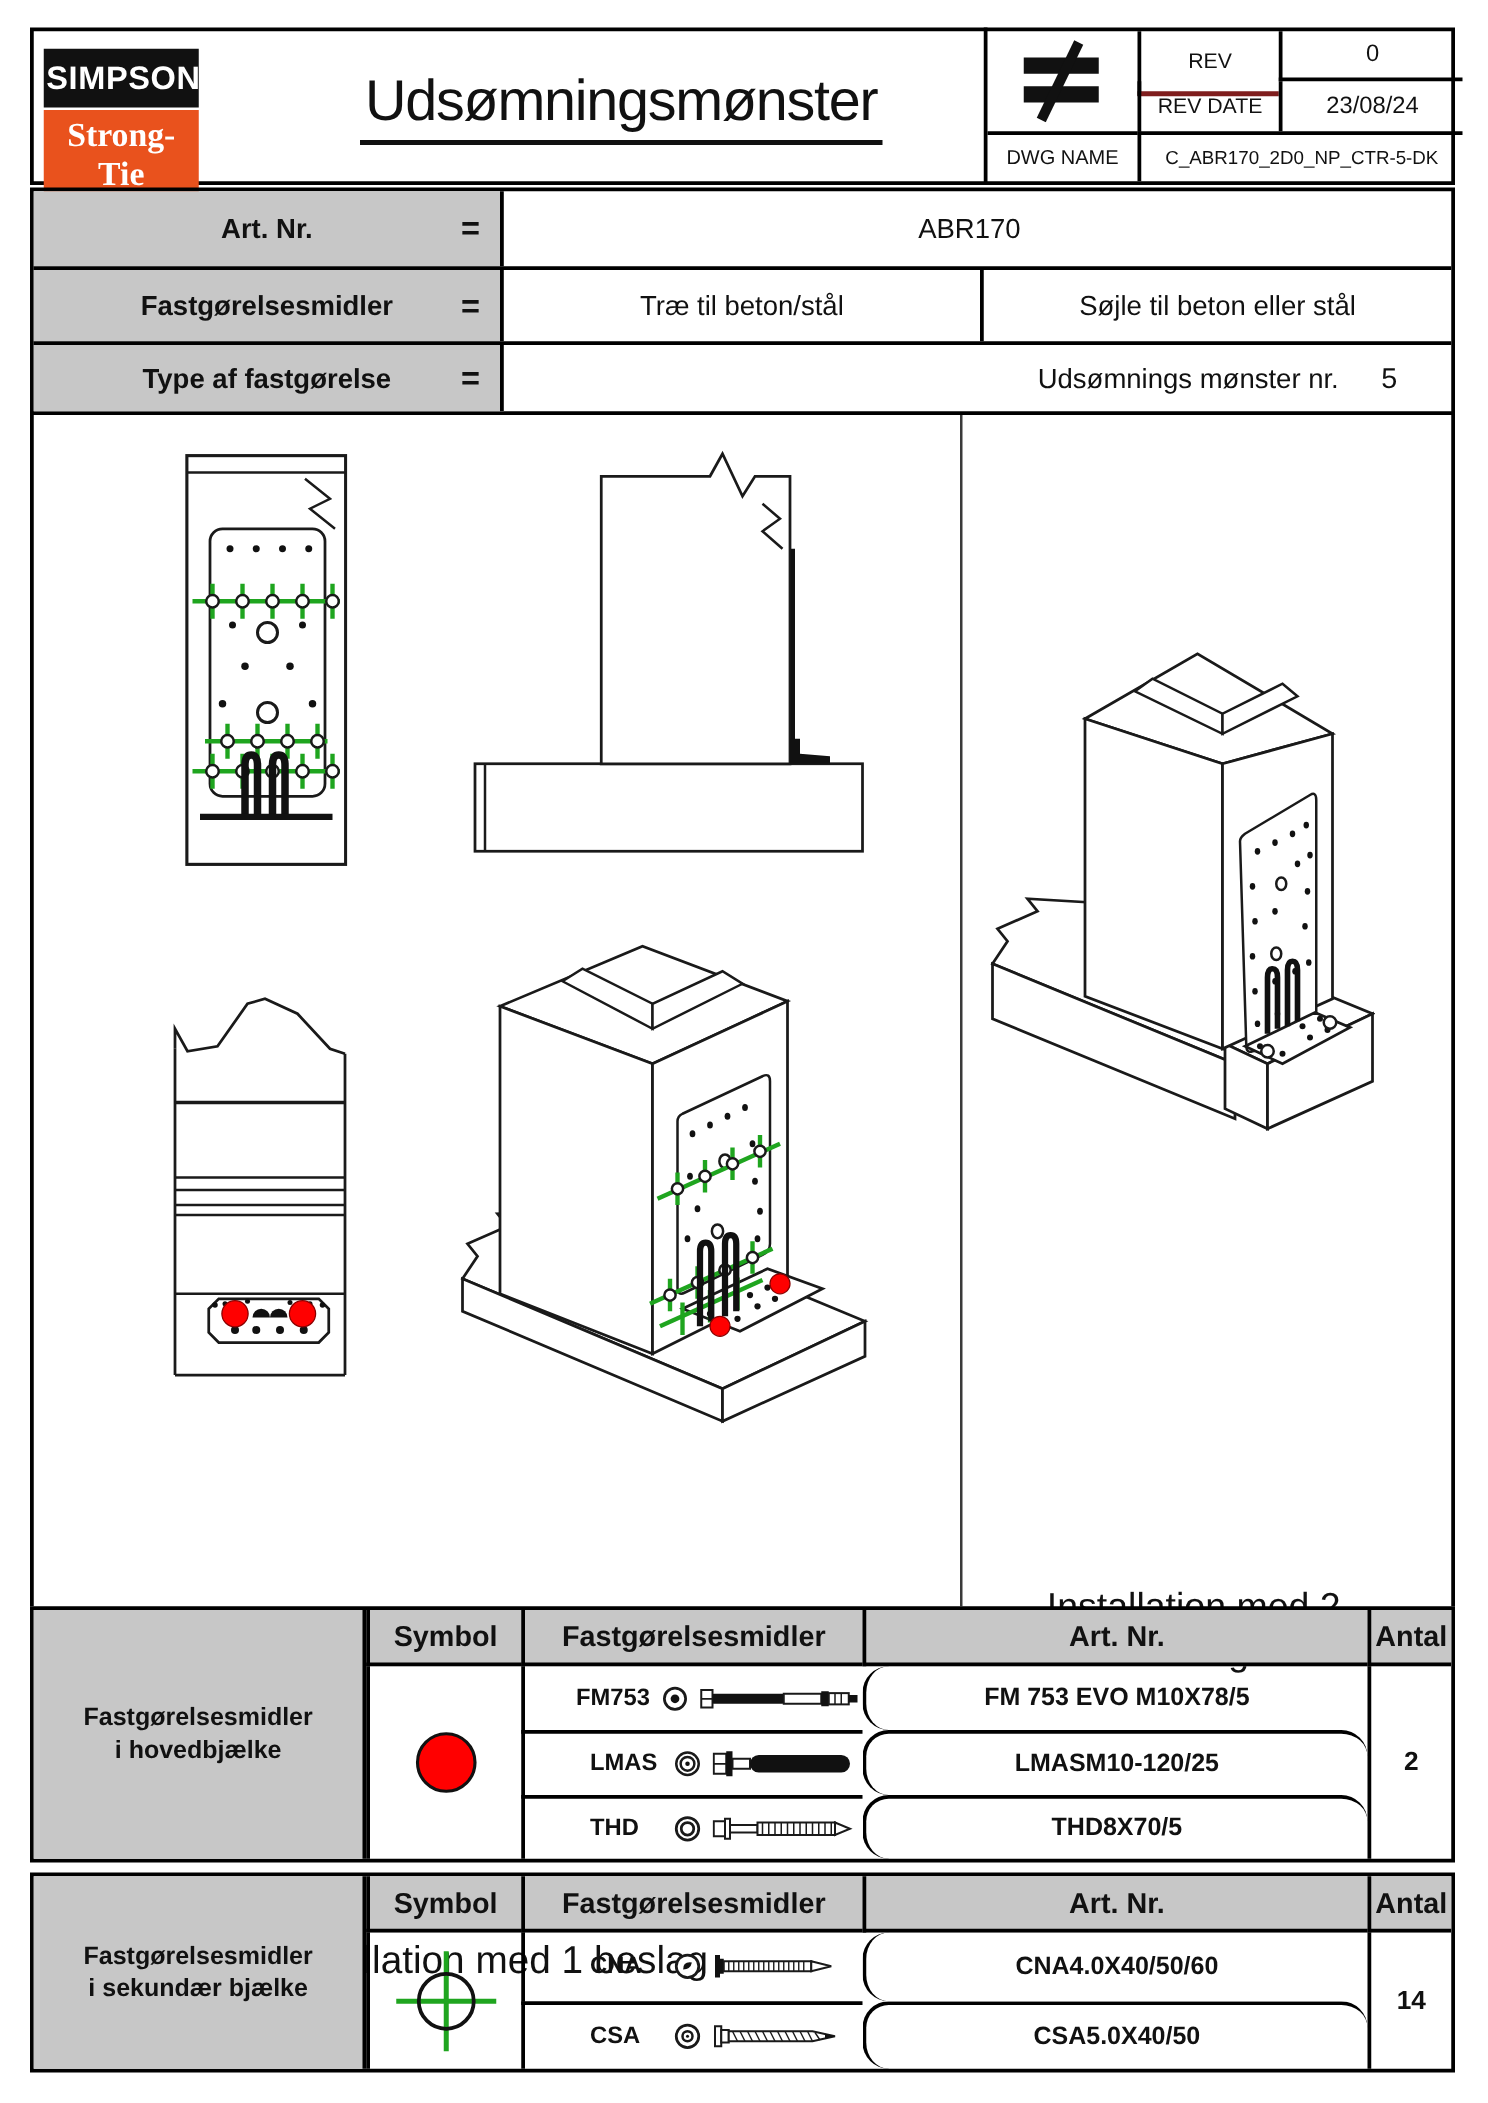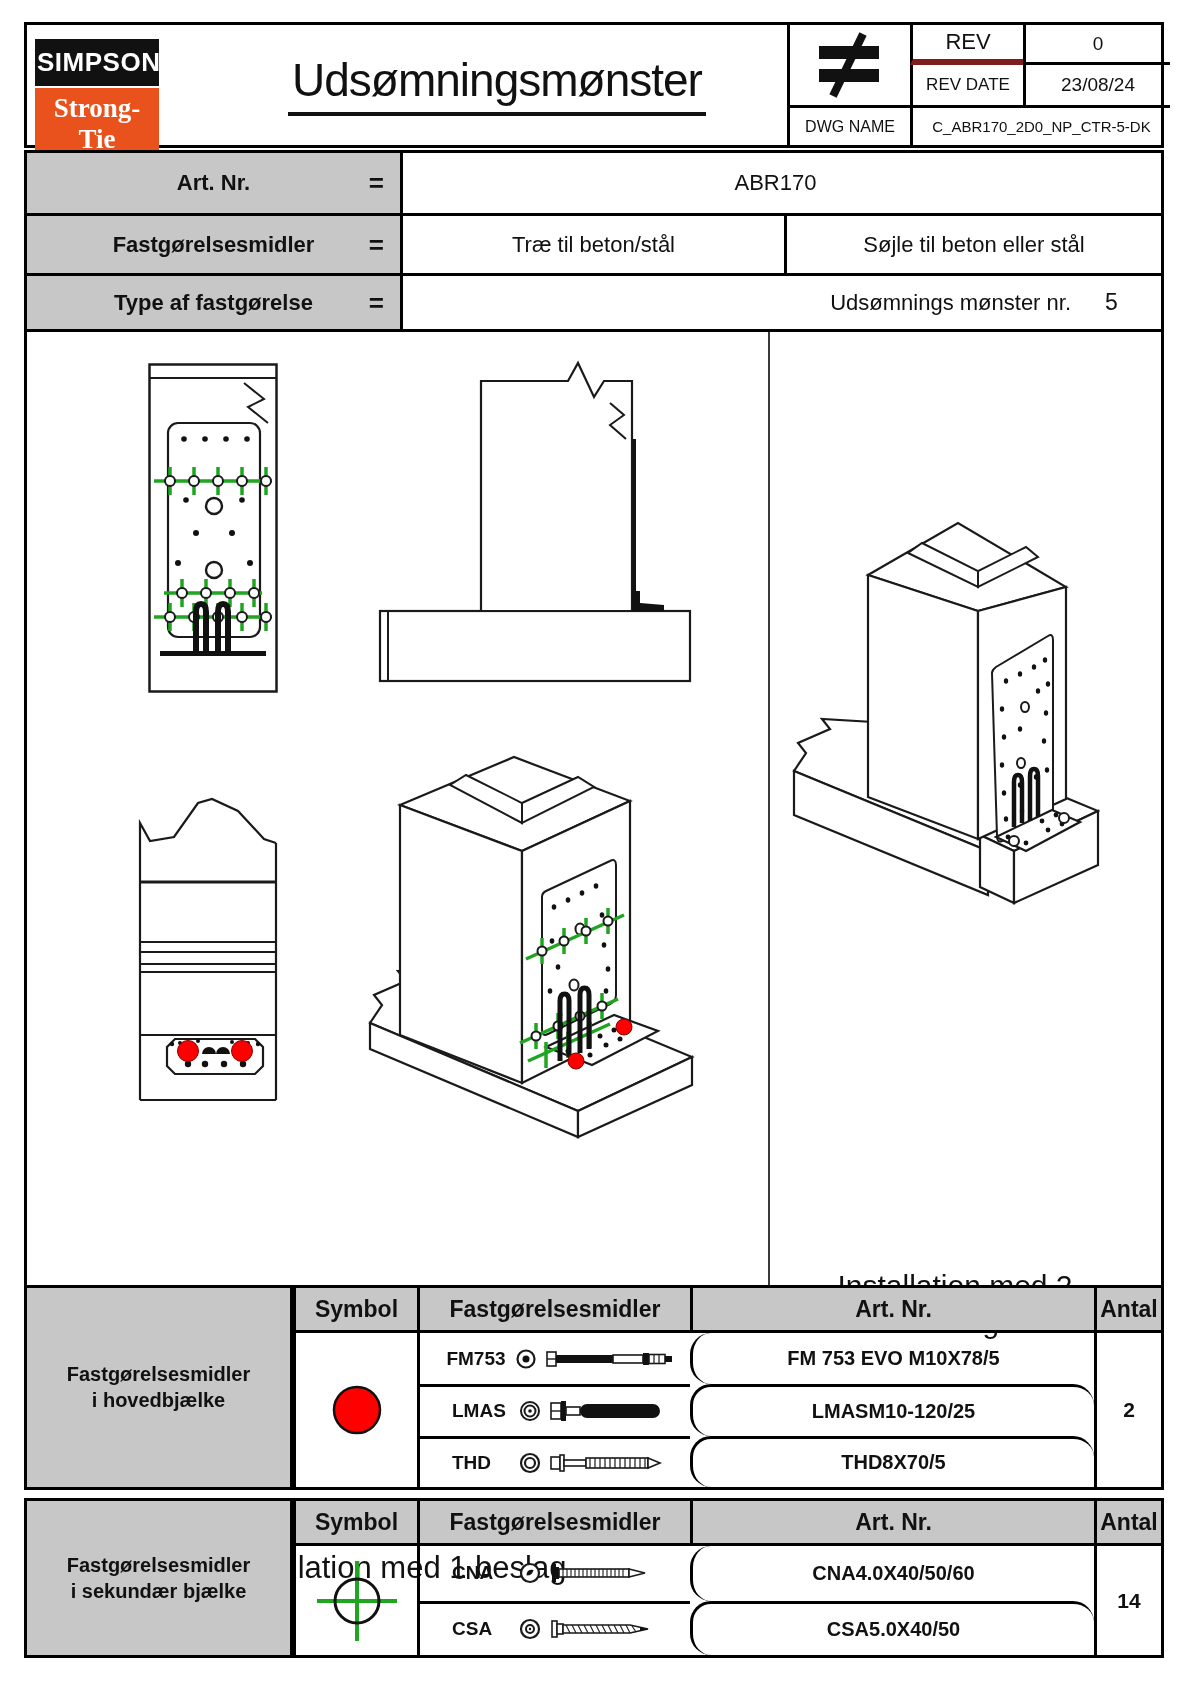--- a/index.html
+++ b/index.html
@@ -19,21 +19,21 @@
   .logo-top{background:#111;color:#fff;font-weight:bold;font-size:26px;text-align:center;
             padding:8px 2px;letter-spacing:.5px;}
   .logo-bottom{background:#E9521D;color:#ffffff;font-family:"Liberation Serif","DejaVu Serif",serif;
             font-weight:bold;font-size:27px;text-align:center;padding:5px 2px;margin-top:2px;}
   .logo-reg{position:absolute;right:-2px;bottom:-12px;font-size:9px;color:#E9521D;}
   .title{left:200px;top:28px;width:540px;text-align:center;font-size:46px;letter-spacing:-1px;}
   .title span{border-bottom:4px solid #111;padding:0 4px 6px 4px;}
   .hdr-right{left:760px;top:-3px;width:380px;height:126px;border-left:3px solid #000;box-sizing:border-box;}
   .hr-cell{position:absolute;box-sizing:border-box;display:flex;align-items:center;justify-content:center;}
   .neq-cell{left:0;top:3px;width:120px;height:80px;}
-  .revlab{left:120px;top:3px;width:113px;height:40px;border-left:3px solid #000;border-bottom:6px solid #7f1d1d;font-size:22px;}
+  .revlab{left:120px;top:3px;width:113px;height:52px;border-left:3px solid #000;border-bottom:4px solid #7f1d1d;font-size:17px;}
   .revval{left:233px;top:3px;width:147px;height:40px;border-left:3px solid #000;border-bottom:3px solid #000;font-size:19px;}
   .rdlab{left:120px;top:43px;width:113px;height:40px;border-left:3px solid #000;font-size:17px;}
   .rdval{left:233px;top:43px;width:147px;height:40px;border-left:3px solid #000;font-size:19px;}
   .dwglab{left:0;top:83px;width:120px;height:40px;border-top:3px solid #000;font-size:16px;}
   .dwgval{left:120px;top:83px;width:260px;height:40px;border-top:3px solid #000;border-left:3px solid #000;font-size:15px;}
 
   
   .info-table{left:24px;top:150px;width:1140px;height:182px;border:3px solid #000;box-sizing:border-box;}
   .info-row{position:absolute;left:0;width:100%;height:60px;box-sizing:border-box;}
   .ir2{top:60px;border-top:3px solid #000;}
@@ -60,21 +60,21 @@
           grid-template-columns:266px 124px 273px 404px 1fr;}
   .t1{top:1285px;height:205px;grid-template-rows:45px 1fr 1fr 1fr;}
   .t2{top:1498px;height:160px;grid-template-rows:45px 1fr 1fr;}
   .cell{box-sizing:border-box;display:flex;align-items:center;justify-content:center;}
   .gray{background:#c7c7c7;}
   .rowlabel{grid-column:1;grid-row:1/-1;flex-direction:column;font-weight:bold;font-size:20px;line-height:26px;border-right:3px solid #000;}
   .hcell{font-weight:bold;font-size:23px;border-bottom:3px solid #000;}
   .bl{border-left:3px solid #000;}
   .bt{border-top:3px solid #000;}
   .span-col{grid-row:2/-1;}
-  .f-cell{justify-content:center;padding-left:12px;gap:9px;}
+  .f-cell{justify-content:flex-end;padding-left:12px;gap:9px;}
   .fcode{font-weight:bold;font-size:19px;min-width:58px;}
   .acell{font-weight:bold;font-size:20px;border-radius:21px;}
   .antal{font-weight:bold;font-size:21px;}
 </style>
 </head>
 <body>
 
 <div id="sheet">
 
   <div class="abs header-box">

